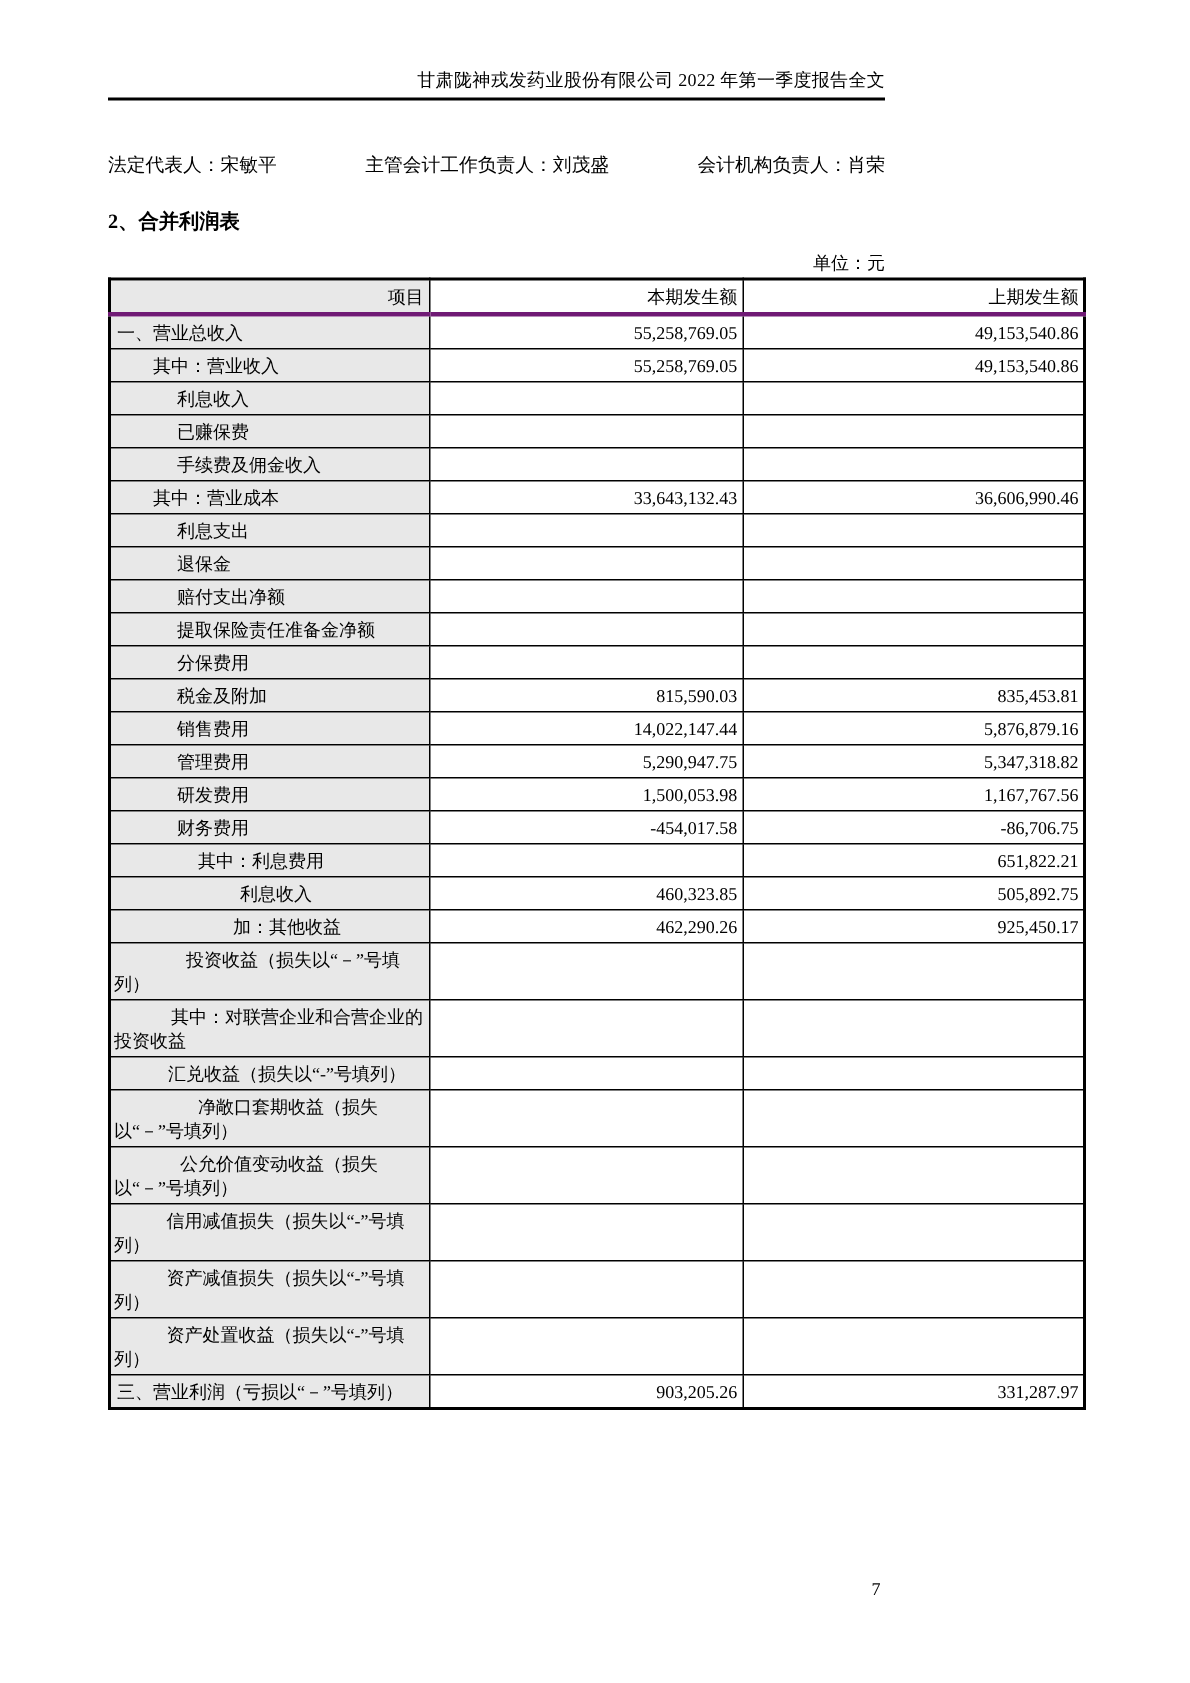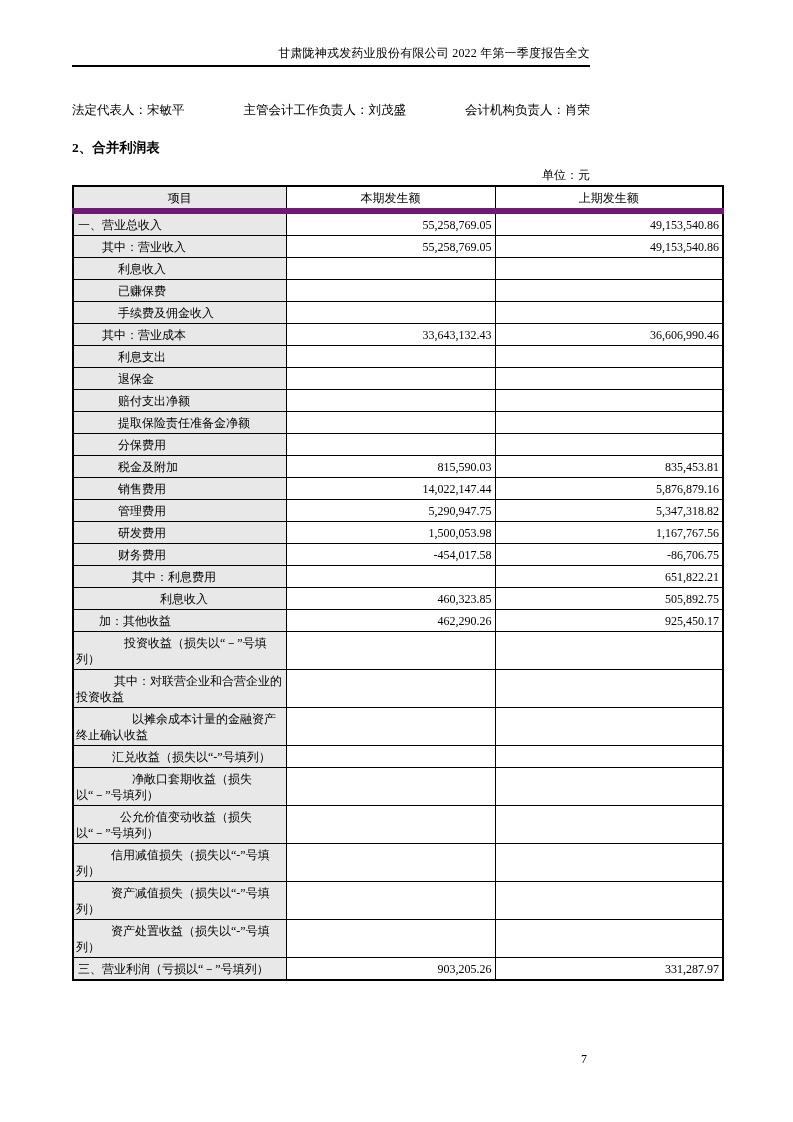--- a/index.html
+++ b/index.html
@@ -21,21 +21,21 @@
   }
   col.c1{width:213px;} col.c2{width:209px;} col.c3{width:228px;}
   th,td{
     border:1px solid #000;
     font-size:12px;line-height:16px;
     padding:2.5px 3px;
     vertical-align:middle;
     font-weight:normal;
     overflow:hidden;
   }
-  thead th{border-bottom:6px solid #701a75;text-align:center;}
+  thead th{border-bottom:3px solid #701a75;text-align:right;}
   th.item-head{background:var(--item-bg,#e8e8e8);}
   td.item-cell{background:var(--item-bg,#e8e8e8);text-align:left;padding-left:2px;padding-right:2px;}
   td.num-cell{text-align:right;background:#fff;}
   .page-number{position:absolute;right:74px;top:1052px;font-size:12px;}
 </style>
 </head>
 <body>
 
 <div class="page">
 
@@ -150,36 +150,31 @@
           <td class="item-cell" style="text-indent: 56px;">其中：利息费用</td>
           <td class="num-cell"></td>
           <td class="num-cell">651,822.21</td>
         </tr>
         <tr>
           <td class="item-cell" style="text-indent: 84px;">利息收入</td>
           <td class="num-cell">460,323.85</td>
           <td class="num-cell">505,892.75</td>
         </tr>
         <tr>
-          <td class="item-cell" style="text-indent: 23px;">加：其他收益</td>
+          <td class="item-cell" style="text-indent: 23px; text-align: center;">加：其他收益</td>
           <td class="num-cell">462,290.26</td>
           <td class="num-cell">925,450.17</td>
         </tr>
         <tr>
           <td class="item-cell" style="text-indent: 48px;">投资收益（损失以“－”号填列）</td>
           <td class="num-cell"></td>
           <td class="num-cell"></td>
         </tr>
         <tr>
           <td class="item-cell" style="text-indent: 38px;">其中：对联营企业和合营企业的投资收益</td>
-          <td class="num-cell"></td>
-          <td class="num-cell"></td>
-        </tr>
-        <tr>
-          <td class="item-cell" style="text-indent: 56px;">以摊余成本计量的金融资产终止确认收益</td>
           <td class="num-cell"></td>
           <td class="num-cell"></td>
         </tr>
         <tr>
           <td class="item-cell" style="text-indent: 36px;">汇兑收益（损失以“-”号填列）</td>
           <td class="num-cell"></td>
           <td class="num-cell"></td>
         </tr>
         <tr>
           <td class="item-cell" style="text-indent: 56px;">净敞口套期收益（损失以“－”号填列）</td>

